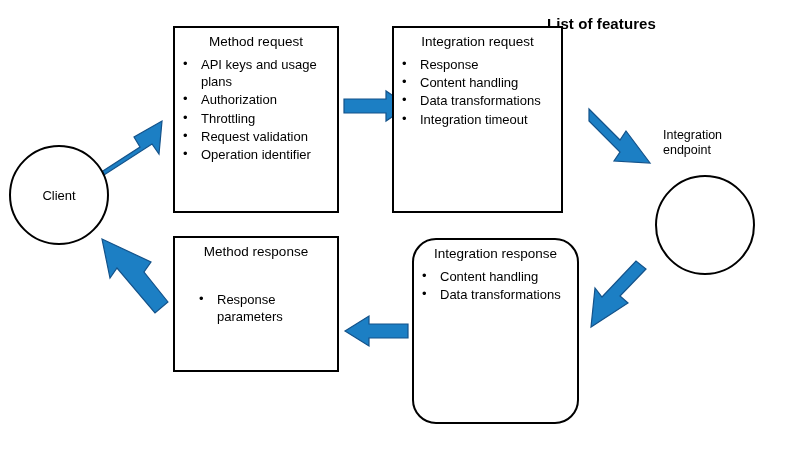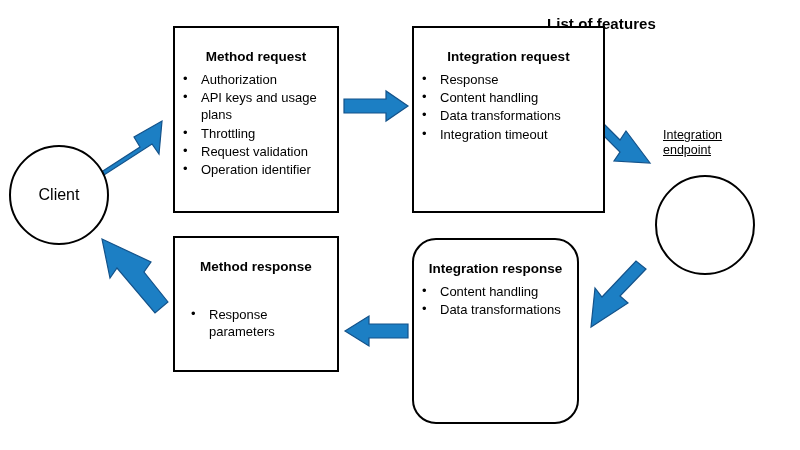--- a/index.html
+++ b/index.html
@@ -39,23 +39,23 @@
   
   .feature-box {
     position: absolute;
     box-sizing: border-box;
     border: 2px solid #000000;
     background: #ffffff;
   }
   .box-title {
     text-align: center;
     font-size: 13.5px;
-    font-weight: 700;
-    color: #000;
-    padding-top: 21px;
+    font-weight: 400;
+    color: #000;
+    padding-top: 6px;
     line-height: 1.25;
   }
   .bullet-list {
     list-style: none;
     margin: 0;
     padding: 0;
     font-size: 13px;
     line-height: 1.33;
   }
   .bullet-item {
@@ -71,58 +71,57 @@
     top: -1px;
     font-size: 13px;
     line-height: 1.33;
     color: #000;
   }
 
   
   #box-method-request   { left: 173px; top: 26px;  width: 166px; height: 187px; }
   #box-method-request .bullet-list { margin-top: 5px; }
 
-  #box-integration-request { left: 412px; top: 26px;  width: 193px; height: 187px; }
+  #box-integration-request { left: 392px; top: 26px;  width: 171px; height: 187px; }
   #box-integration-request .bullet-list { margin-top: 5px; }
 
   #box-method-response  { left: 173px; top: 236px; width: 166px; height: 136px; }
-  #box-method-response .bullet-list { margin-top: 30px; padding-left: 8px; }
+  #box-method-response .bullet-list { margin-top: 30px; padding-left: 16px; }
 
   #box-integration-response { left: 412px; top: 238px; width: 167px; height: 186px; border-radius: 24px; }
   #box-integration-response .bullet-list { margin-top: 5px; }
 
   
   .node-circle {
     position: absolute;
     box-sizing: border-box;
     border: 2px solid #000000;
     border-radius: 50%;
     background: #ffffff;
     display: flex;
     align-items: center;
     justify-content: center;
-    font-size: 16px;
+    font-size: 13px;
     color: #000;
   }
   #circle-client { left: 9px; top: 145px; width: 100px; height: 100px; }
 
   #circle-endpoint {
     left: 655px; top: 175px; width: 100px; height: 100px;
     border-width: 2px;
   }
   .endpoint-label {
     position: absolute;
     left: 663px;
     top: 128px;
     width: 100px;
     font-size: 12.5px;
     line-height: 1.2;
     color: #000;
     text-align: left;
-    text-decoration: underline;
   }
 
   
   #arrow-layer {
     position: absolute;
     left: 0; top: 0;
     width: 800px;
     height: 450px;
     pointer-events: none;
   }
@@ -169,22 +168,22 @@
   <div class="node-circle" id="circle-client">
     <span>Client</span>
   </div>
 
   <div class="endpoint-label">Integration endpoint</div>
   <div class="node-circle" id="circle-endpoint"></div>
 
   <div class="feature-box" id="box-method-request">
     <div class="box-title">Method request</div>
     <ul class="bullet-list">
+      <li class="bullet-item">API keys and usage plans</li>
       <li class="bullet-item">Authorization</li>
-      <li class="bullet-item">API keys and usage plans</li>
       <li class="bullet-item">Throttling</li>
       <li class="bullet-item">Request validation</li>
       <li class="bullet-item">Operation identifier</li>
     </ul>
   </div>
 
   <div class="feature-box" id="box-integration-request">
     <div class="box-title">Integration request</div>
     <ul class="bullet-list">
       <li class="bullet-item">Response</li>

